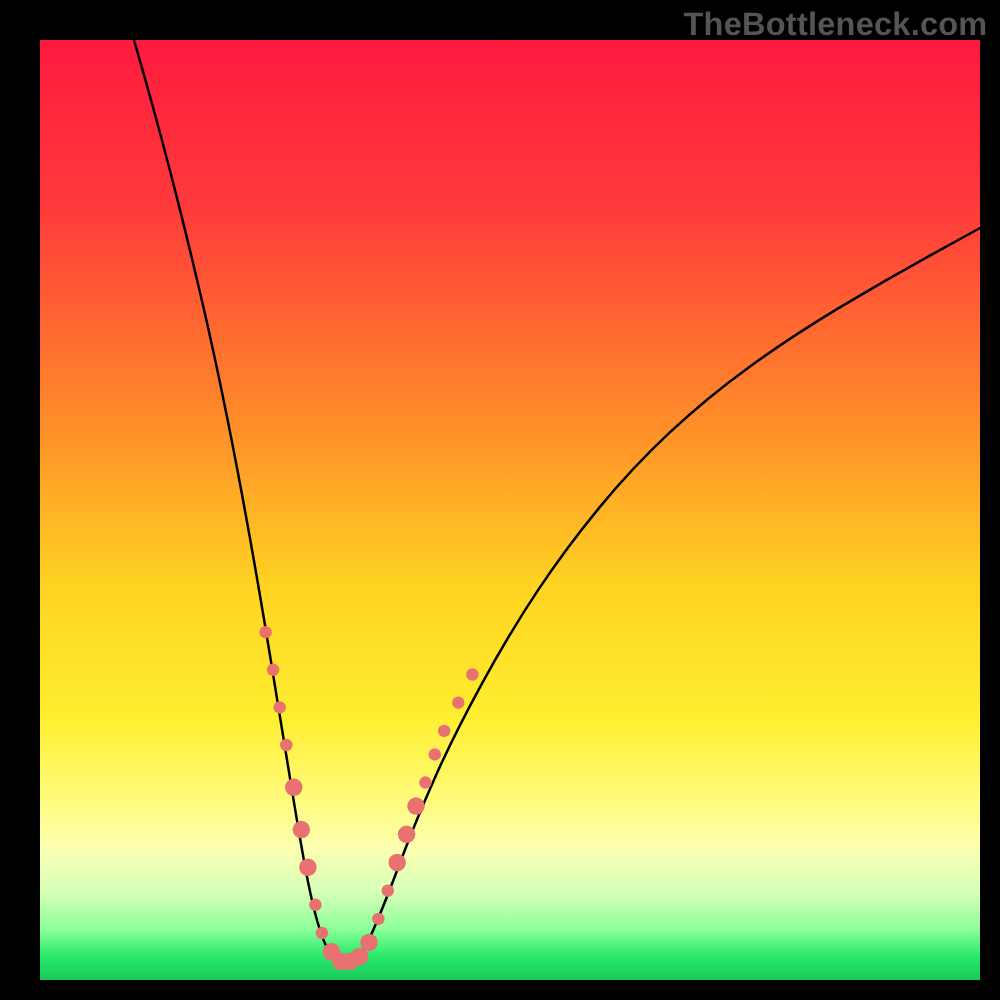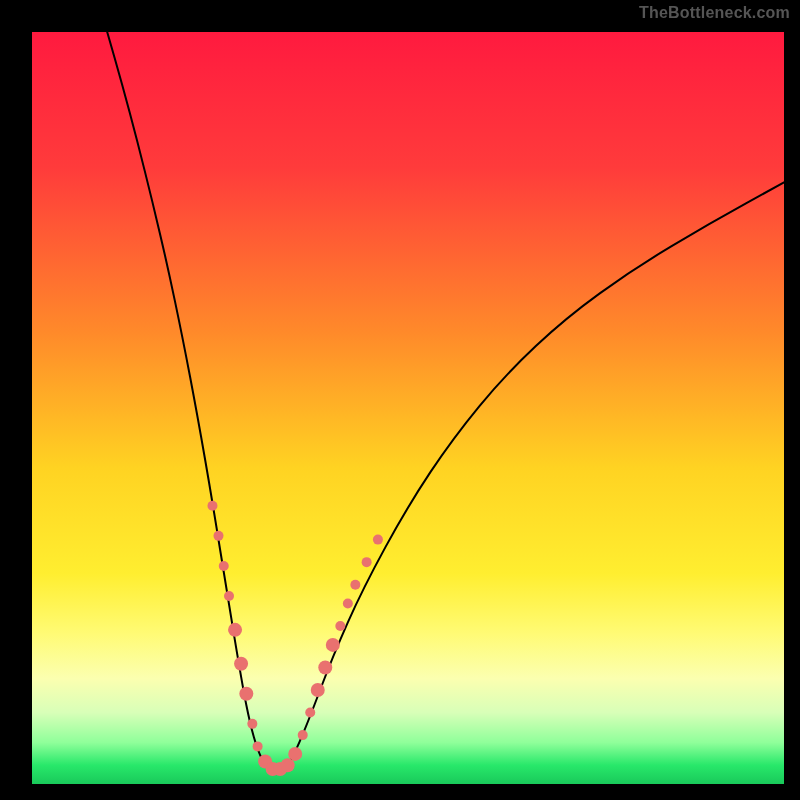--- a/index.html
+++ b/index.html
@@ -15,21 +15,21 @@
     position: relative;
     width: 800px;
     height: 800px;
     background: #000;
   }
   .watermark {
     position: absolute;
     top: 4px;
     right: 10px;
     color: #555;
-    font-size: 16px;
+    font-size: 26px;
     font-weight: 600;
     letter-spacing: 0.2px;
     user-select: none;
   }
   svg {
     position: absolute;
     top: 0;
     left: 0;
   }
 </style>

